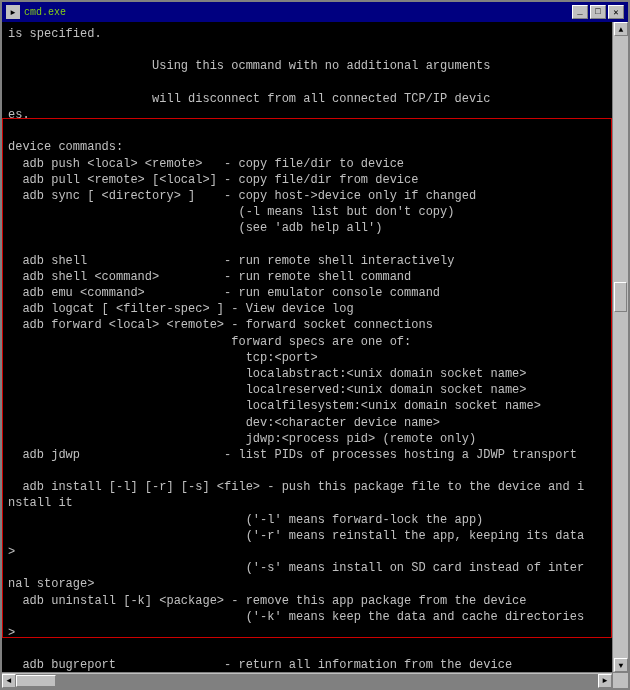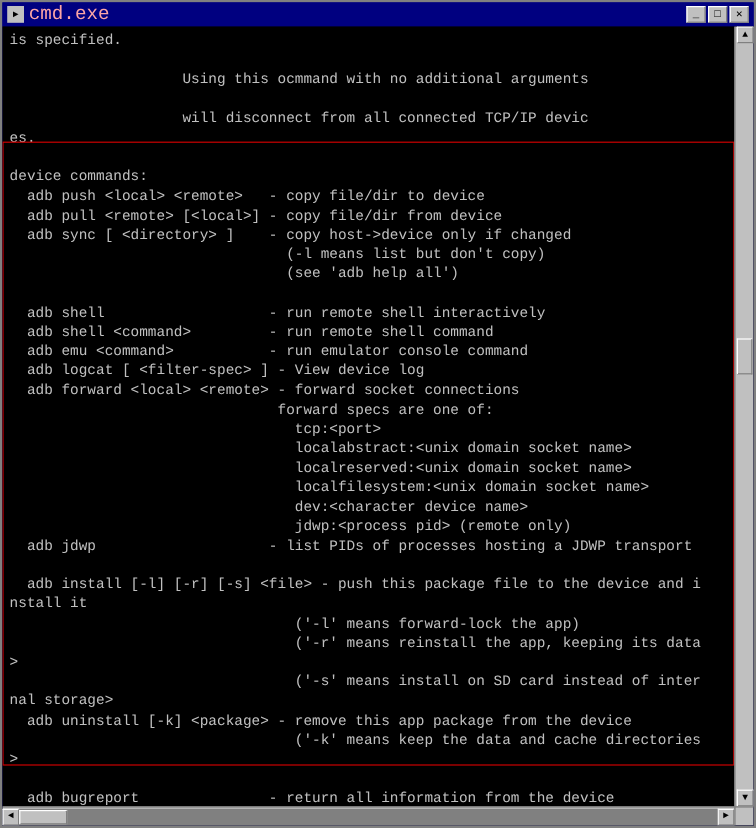--- a/index.html
+++ b/index.html
@@ -37,22 +37,22 @@
       width: 14px;
       height: 14px;
       background: #c0c0c0;
       display: flex;
       align-items: center;
       justify-content: center;
       font-size: 8px;
       color: #000;
     }
     .title-text {
-      font-size: 16px;
-      color: #fca5a5;
+      font-size: 10px;
+      color: #84cc16;
     }
     .title-buttons {
       display: flex;
       gap: 2px;
     }
     .title-btn {
       width: 16px;
       height: 14px;
       background: #c0c0c0;
       border: 1px solid;

